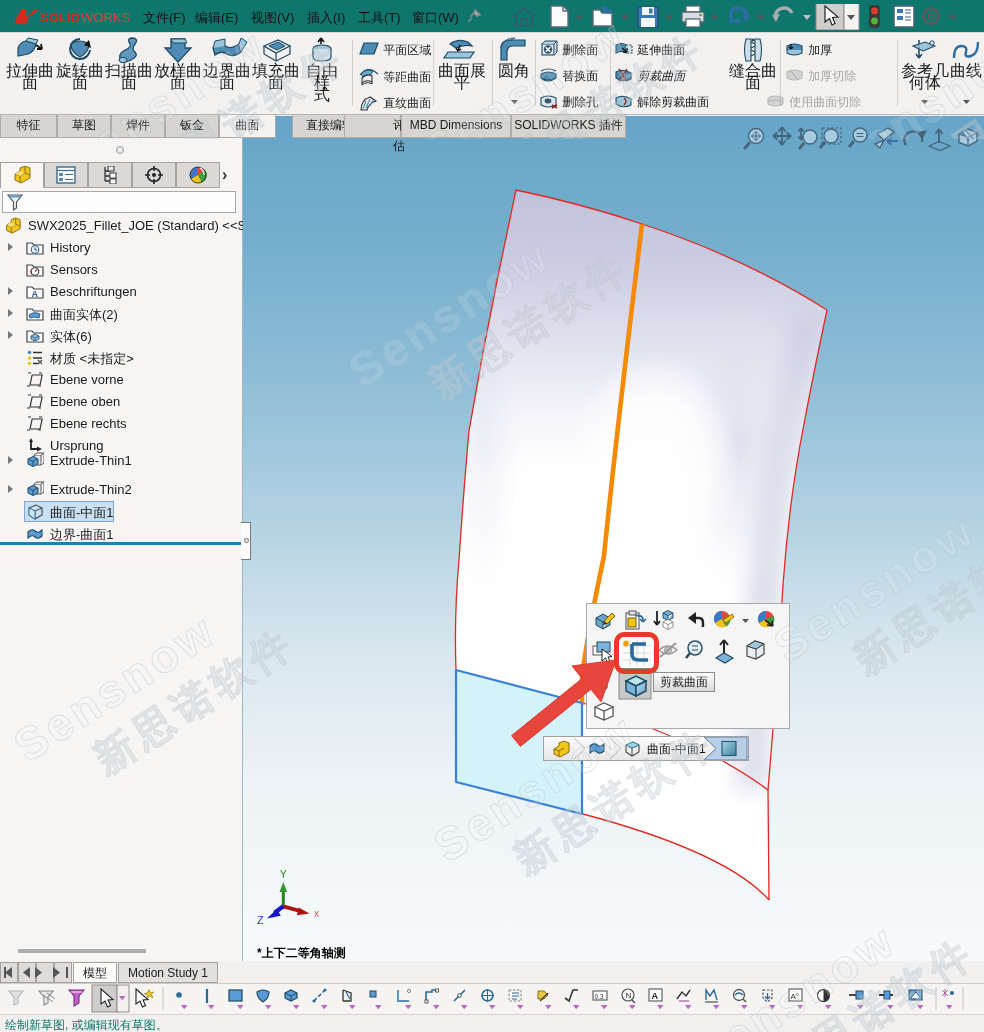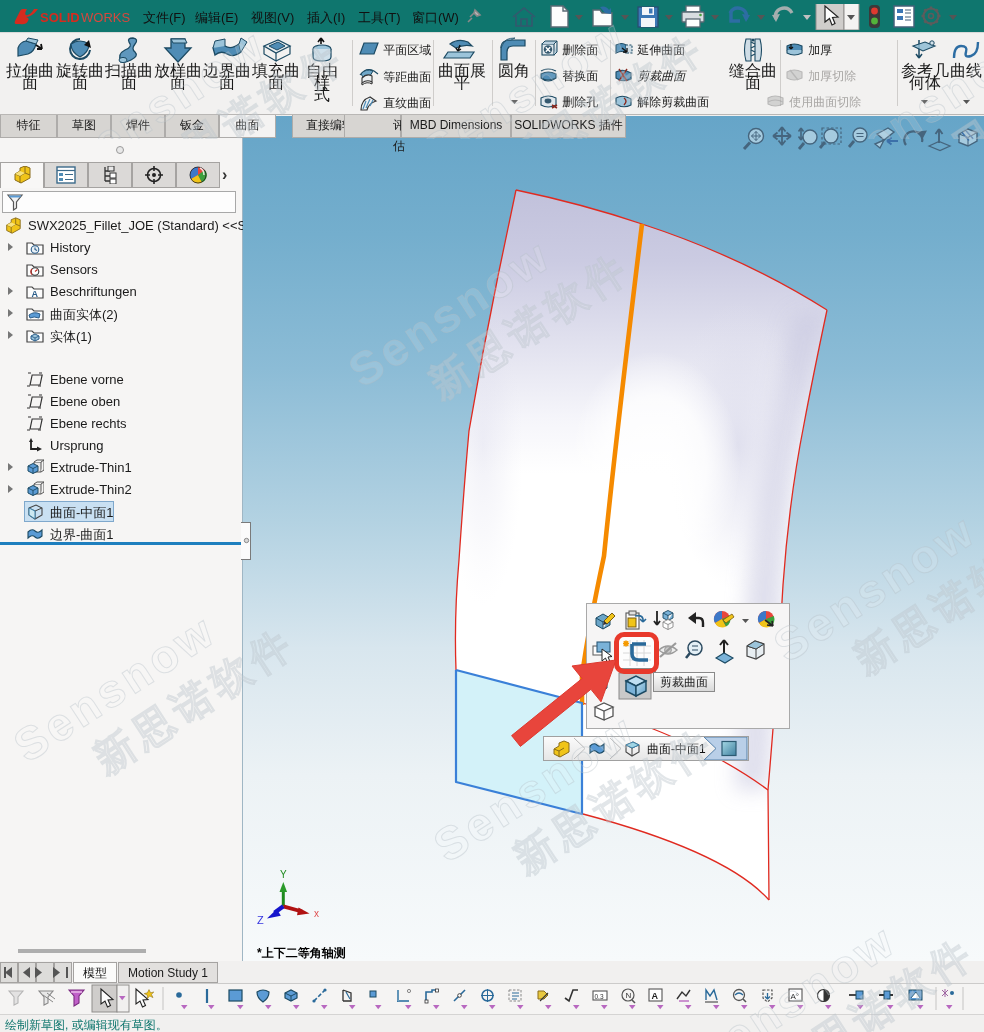--- a/index.html
+++ b/index.html
@@ -401,21 +401,31 @@
       </svg>
     <span class="txt">曲面实体(2)</span>
   </div>
   <div class="treerow" style="top:209px;">
       <i class="tarrow"></i>
     <svg class="ticon" viewBox="0 0 18 18" width="18" height="18">
         <path d="M1 4 L6 4 L8 6 L17 6 L17 15 L1 15 Z" fill="#fdfdfd" stroke="#444" stroke-width="1.2"></path>
         <path d="M5 9 L9 7 L13 9 L13 12 L9 14 L5 12 Z" fill="#9cc4da" stroke="#2a5d8a" stroke-width="1"></path>
         <path d="M5 9 L9 11 L13 9 M9 11 L9 14" fill="none" stroke="#2a5d8a" stroke-width="0.9"></path>
       </svg>
-    <span class="txt">实体(1)</span>
+    <span class="txt">实体(6)</span>
+  </div>
+  <div class="treerow" style="top:231px;">
+    <svg class="ticon" viewBox="0 0 18 18" width="18" height="18">
+        <circle cx="3.5" cy="3.5" r="1.8" fill="#4f8cb5"></circle>
+        <circle cx="3.5" cy="9" r="1.8" fill="#f0c419"></circle>
+        <circle cx="3.5" cy="14.5" r="1.8" fill="#f0c419"></circle>
+        <path d="M7 3.5 H16 M7 9 H16 M7 14.5 H12" stroke="#333" stroke-width="1.6"></path>
+        <path d="M12 11 L16 15 M16 11 L12 15" stroke="#555" stroke-width="1.4"></path>
+      </svg>
+    <span class="txt">材质 &lt;未指定&gt;</span>
   </div>
   <div class="treerow" style="top:253px;">
     <svg class="ticon" viewBox="0 0 18 18" width="18" height="18">
         <path d="M4 4 L14 4 L14 14 L4 14 Z" fill="none" stroke="#333" stroke-width="1.2" transform="skewX(-12) translate(3 0)"></path>
         <path d="M2 2 h3 M13 2 h3 M1 15 h3 M12 15 h3" stroke="#333" stroke-width="1.2"></path>
       </svg>
     <span class="txt">Ebene vorne</span>
   </div>
   <div class="treerow" style="top:275px;">
     <svg class="ticon" viewBox="0 0 18 18" width="18" height="18">
@@ -432,21 +442,21 @@
     <span class="txt">Ebene rechts</span>
   </div>
   <div class="treerow" style="top:319px;">
     <svg class="ticon" viewBox="0 0 18 18" width="18" height="18">
         <path d="M5 3 L5 12 L13 12" fill="none" stroke="#222" stroke-width="1.8"></path>
         <path d="M5 1 L3 5 L7 5 Z" fill="#222"></path>
         <path d="M16 12 L11 9.5 L11 14.5 Z" fill="#222"></path>
       </svg>
     <span class="txt">Ursprung</span>
   </div>
-  <div class="treerow" style="top:341px;padding-left:11px;">
+  <div class="treerow" style="top:334px;padding-left:11px;">
       <i class="tarrow"></i>
     <svg class="ticon" viewBox="0 0 18 18" width="18" height="18">
         <path d="M8 3 L15 3 L15 13 L8 13 Z" fill="#e8e8e8" stroke="#555" stroke-width="1"></path>
         <path d="M8 3 L11 1 L18 1 L15 3 M15 13 L18 11 L18 1" fill="#f5f5f5" stroke="#555" stroke-width="1"></path>
         <path d="M2 7 L7 4.5 L12 7 L12 12 L7 14.5 L2 12 Z" fill="#5b9bd5" stroke="#1c4a63" stroke-width="1"></path>
         <path d="M2 7 L7 9.5 L12 7 M7 9.5 L7 14.5" fill="none" stroke="#1c4a63" stroke-width="0.9"></path>
       </svg>
     <span class="txt">Extrude-Thin1</span>
   </div>
   <div class="treerow" style="top:363px;">

